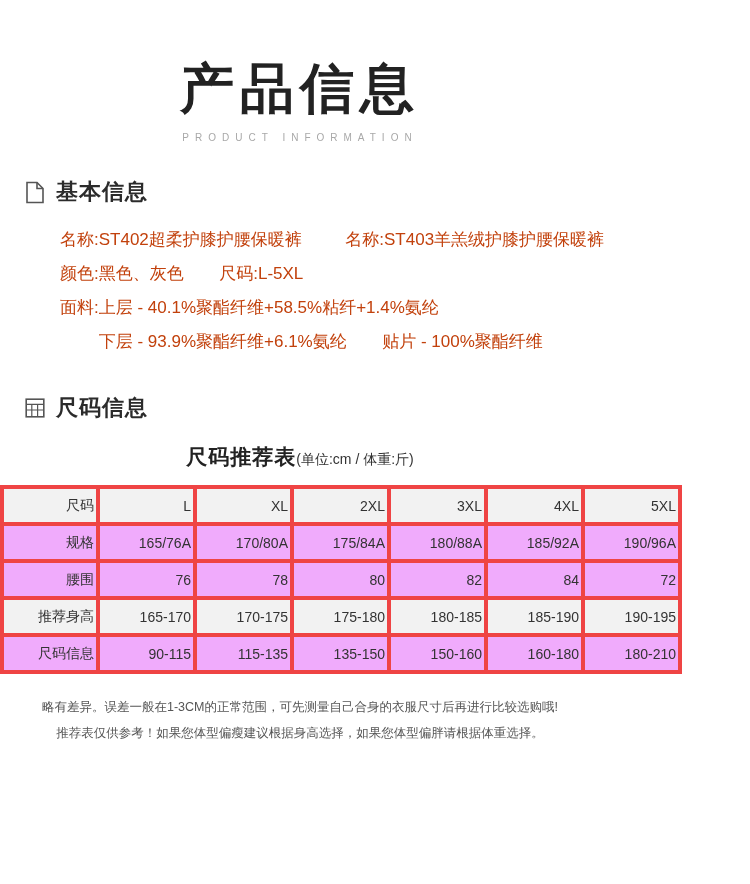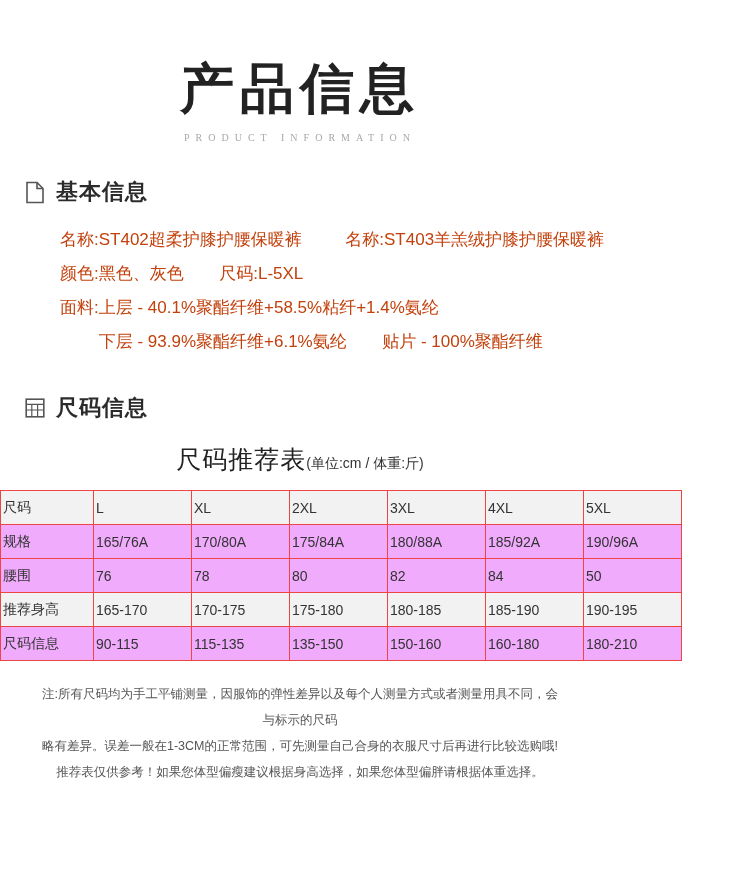--- a/index.html
+++ b/index.html
@@ -33,21 +33,21 @@
     letter-spacing: 6px;
     color: #222;
     line-height: 1.15;
     font-family: "DejaVu Sans", "Liberation Sans", sans-serif;
   }
   .sub-title {
     margin-top: 12px;
     font-size: 10px;
     letter-spacing: 6px;
     color: #a8a8a8;
-    font-family: Liberation Serif, serif;
+    font-family: Liberation Sans, sans-serif;
   }
 
   
   .section-head {
     display: flex;
     align-items: center;
     margin-left: 24px;
     margin-top: 34px;
   }
   .section-head .sec-icon {
@@ -80,41 +80,41 @@
   .gap-md { display: inline-block; width: 26px; }
   .indent { display: inline-block; width: 34px; }
 
   
   .table-title {
     text-align: center;
     margin-top: 20px;
     color: #222;
   }
   .table-title .tt-main {
-    font-size: 25px;
-    font-weight: normal;
+    font-size: 21px;
+    font-weight: bold;
     letter-spacing: 1px;
   }
   .table-title .tt-unit {
     font-size: 14px;
     font-weight: normal;
     color: #333;
   }
 
   table.size-table {
     border-collapse: collapse;
     margin: 14px auto 0 auto;
     width: 682px;
     font-size: 14px;
     color: #333;
   }
   table.size-table td {
-    border: 1px solid #ef4444;
+    border: 4px solid #ef4444;
     height: 33px;
-    text-align: left;
+    text-align: right;
     vertical-align: middle;
     padding: 0 2px;
   }
   table.size-table td.rowhead {
     width: 88px;
     font-weight: normal;
   }
   table.size-table tr.shade td {
     background: #f2f2f2;
   }
@@ -211,21 +211,21 @@
       </tr>
 
 
       <tr class="plain">
         <td class="rowhead">腰围</td>
         <td>76</td>
         <td>78</td>
         <td>80</td>
         <td>82</td>
         <td>84</td>
-        <td>50</td>
+        <td>72</td>
       </tr>
 
       <tr class="shade">
         <td class="rowhead">推荐身高</td>
         <td>165-170</td>
         <td>170-175</td>
         <td>175-180</td>
         <td>180-185</td>
         <td>185-190</td>
         <td>190-195</td>
@@ -237,18 +237,17 @@
         <td>115-135</td>
         <td>135-150</td>
         <td>150-160</td>
         <td>160-180</td>
         <td>180-210</td>
       </tr>
     </tbody>
   </table>
 
   <div class="notes">
-    <span class="note-line">注:所有尺码均为手工平铺测量，因服饰的弹性差异以及每个人测量方式或者测量用具不同，会与标示的尺码</span>
     <span class="note-line">略有差异。误差一般在1-3CM的正常范围，可先测量自己合身的衣服尺寸后再进行比较选购哦!</span>
     <span class="note-line">推荐表仅供参考！如果您体型偏瘦建议根据身高选择，如果您体型偏胖请根据体重选择。</span>
   </div>
 
 </div>
 
 </body></html>

